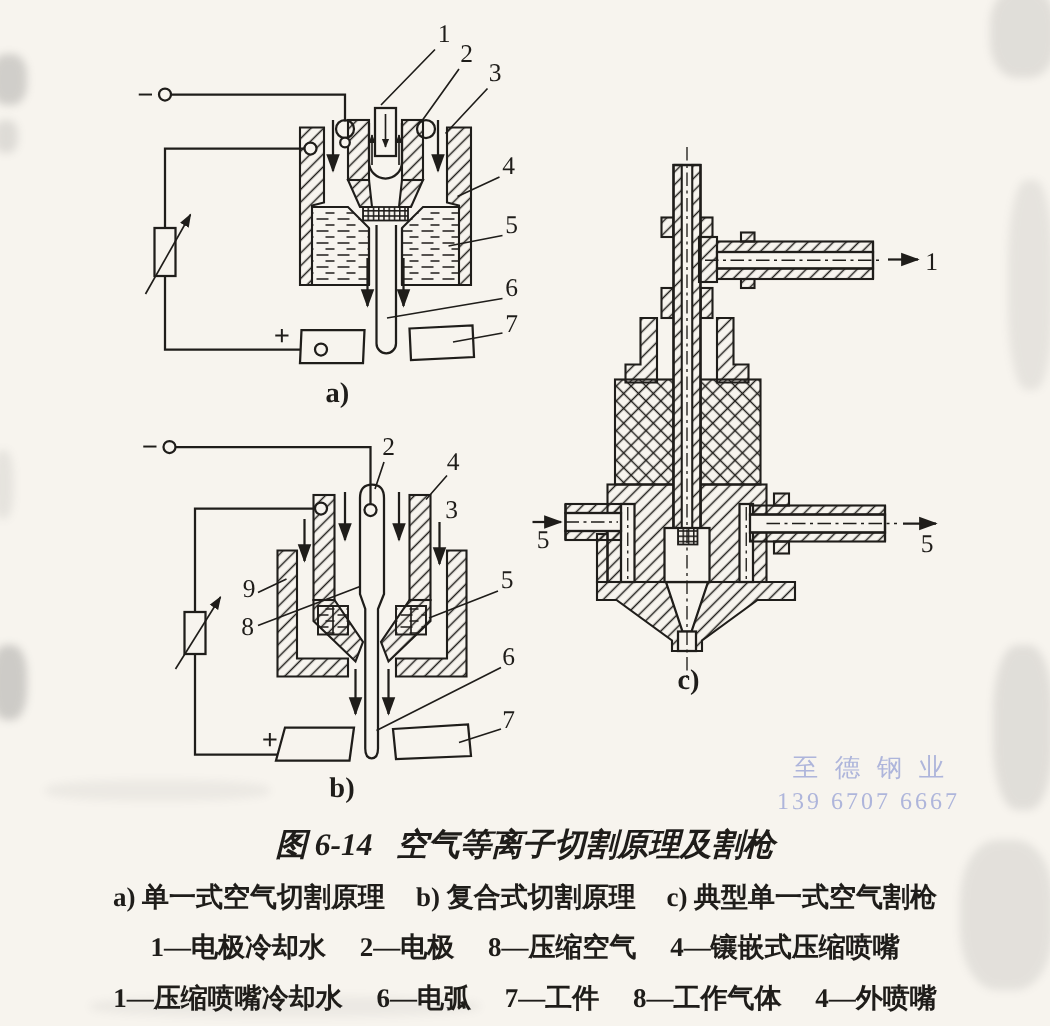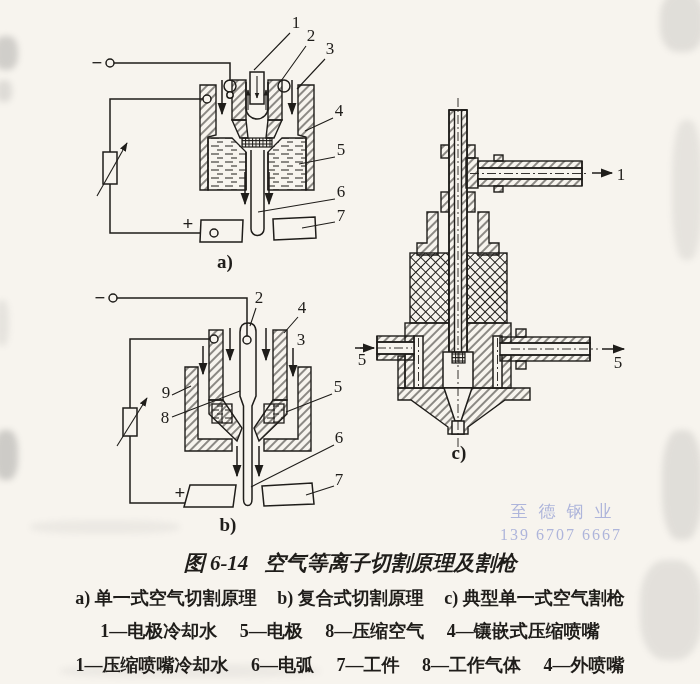--- a/index.html
+++ b/index.html
@@ -23,21 +23,21 @@
   marker path{fill:var(--ink);}
   
   .captions{position:absolute;left:0;top:549px;width:700px;text-align:center;font-weight:bold;}
   .cap-title{font-size:21px;margin-bottom:9px;font-style:italic;}
   .cap-title .figno{margin-right:16px;}
   .cap-sub{font-size:18px;margin-bottom:9px;}
   .cap-sub span{margin:4px 8px;}
   .cap-leg{font-size:18px;margin-bottom:10px;}
   .cap-leg span{margin:0 9px;font-family:Liberation Serif, serif;}
   
-  .watermark{position:absolute;left:476px;top:500px;width:170px;text-align:center;
+  .watermark{position:absolute;left:494px;top:500px;width:170px;text-align:center;
              color:var(--wm);opacity:.9;pointer-events:none;}
   .wm1{font-size:17px;letter-spacing:11px;padding-left:11px;}
   .wm2{font-size:16px;letter-spacing:2px;margin-top:3px;}
   
   .smudge{position:absolute;background:#6f6f6f;border-radius:40%;filter:blur(3px);}
 </style>
 </head>
 <body>
 
 <div class="page">
@@ -245,21 +245,21 @@
     <div class="cap-title">
       <span class="figno">图 6-14</span><span>空气等离子切割原理及割枪</span>
     </div>
     <div class="cap-sub">
       <span>a) 单一式空气切割原理</span>
       <span>b) 复合式切割原理</span>
       <span>c) 典型单一式空气割枪</span>
     </div>
     <div class="cap-leg">
       <span>1—电极冷却水</span>
-      <span>5—电极</span>
+      <span>2—电极</span>
       <span>8—压缩空气</span>
       <span>4—镶嵌式压缩喷嘴</span>
     </div>
     <div class="cap-leg">
       <span>1—压缩喷嘴冷却水</span>
       <span>6—电弧</span>
       <span>7—工件</span>
       <span>8—工作气体</span>
       <span>4—外喷嘴</span>
     </div>

